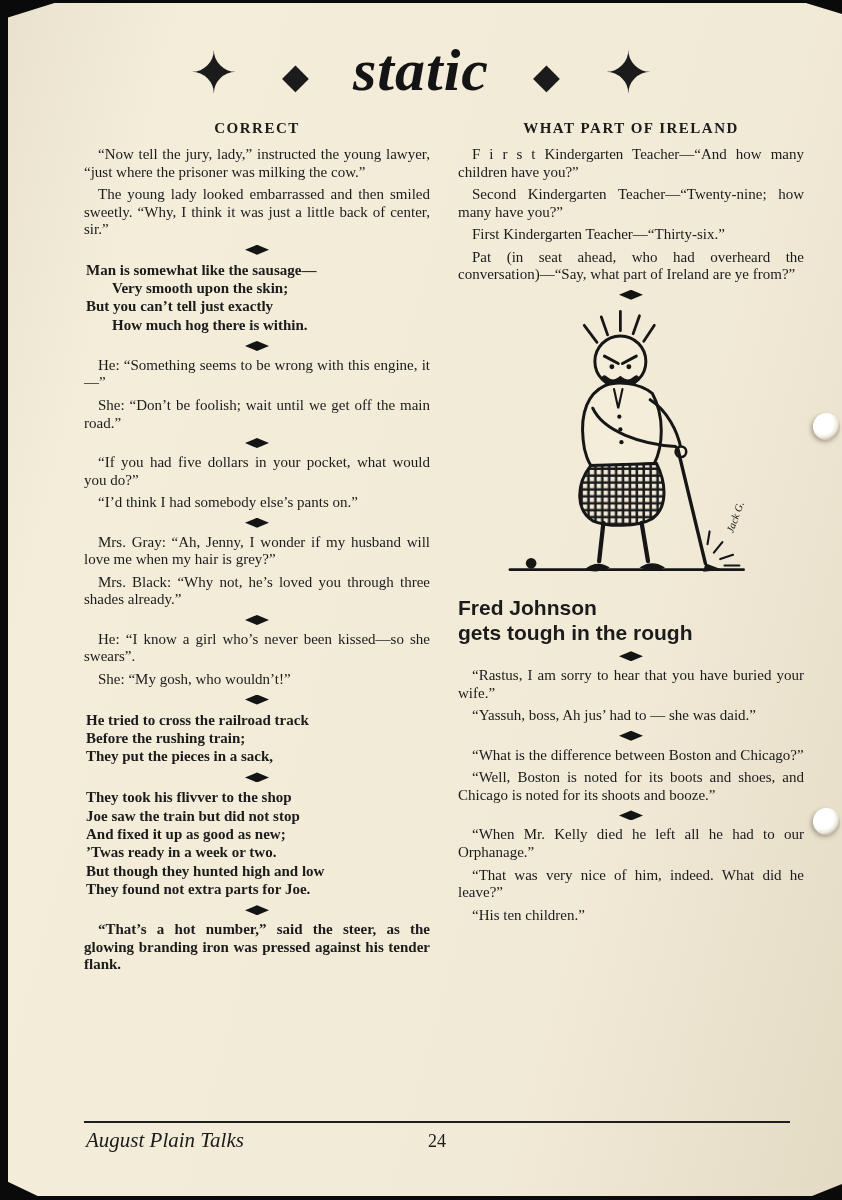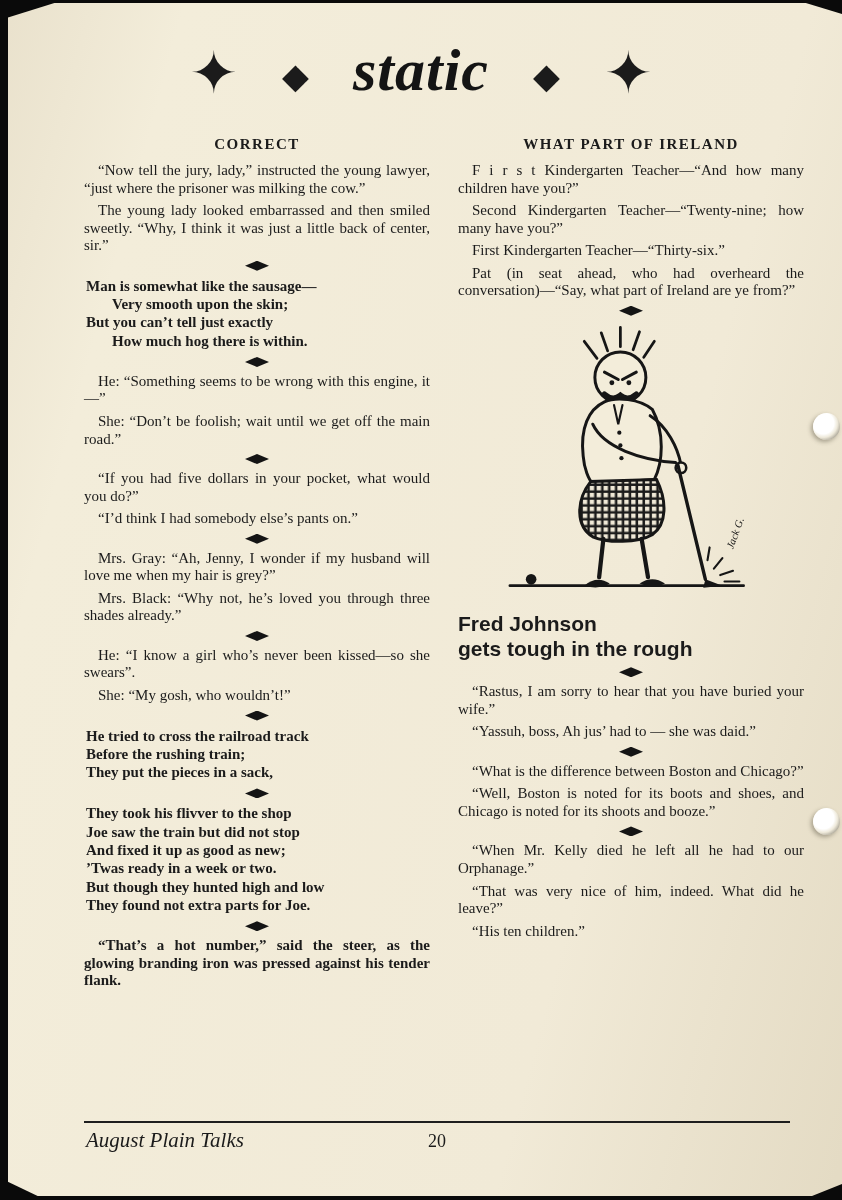--- a/index.html
+++ b/index.html
@@ -29,21 +29,21 @@
 
   
   .masthead { position:absolute; top:24px; left:0; right:0; height:104px;
     display:flex; align-items:center; justify-content:center; gap:44px; }
   .icon-star { font-size:58px; line-height:1; transform:translateY(-2px); }
   .icon-diamond { font-size:35px; line-height:1; }
   .masthead-title { font-size:60px; font-weight:bold; font-style:italic;
     line-height:.9; letter-spacing:1px; margin-top:-12px; color:#141414; }
 
   
-  .content { position:absolute; top:136px; left:84px; display:flex; gap:28px; }
+  .content { position:absolute; top:120px; left:84px; display:flex; gap:28px; }
   .col { width:346px; }
   .col-heading { text-align:center; font-weight:bold; font-size:15px;
     letter-spacing:1.5px; margin-bottom:9px; }
   .para { font-size:15px; line-height:1.17; text-align:justify;
     text-indent:14px; margin-bottom:5px; }
   .para.bold { font-weight:bold; }
   .poem { font-weight:bold; margin:2px 0 7px 2px; }
   .poem-line { font-size:15px; line-height:1.22; }
   .poem-line.ind { padding-left:26px; }
   .divider { width:24px; height:10px; background:#141414; margin:6px auto;
@@ -177,21 +177,21 @@
       <div class="divider"></div>
       <p class="para">“When Mr. Kelly died he left all he had to our Orphanage.”</p>
       <p class="para">“That was very nice of him, indeed. What did he leave?”</p>
       <p class="para">“His ten children.”</p>
     </div>
   </div>
 
   <div class="footer-rule"></div>
   <div class="footer">
     <span class="footer-journal">August Plain Talks</span>
-    <span class="footer-page">20</span>
+    <span class="footer-page">24</span>
   </div>
 
   <div class="edge-left"></div>
   <div class="edge-top"></div>
   <div class="edge-bottom"></div>
   <div class="corner tl"></div>
   <div class="corner tr"></div>
   <div class="corner bl"></div>
   <div class="corner br"></div>
   <div class="hole h1"></div>

